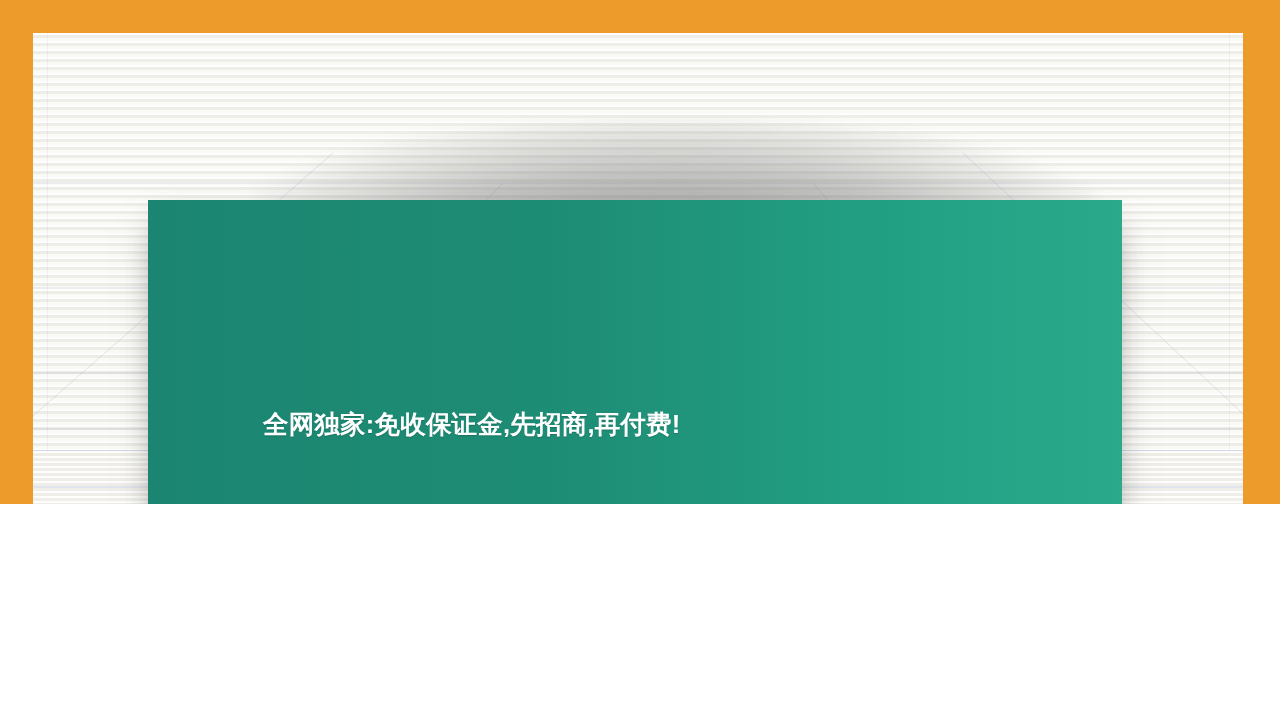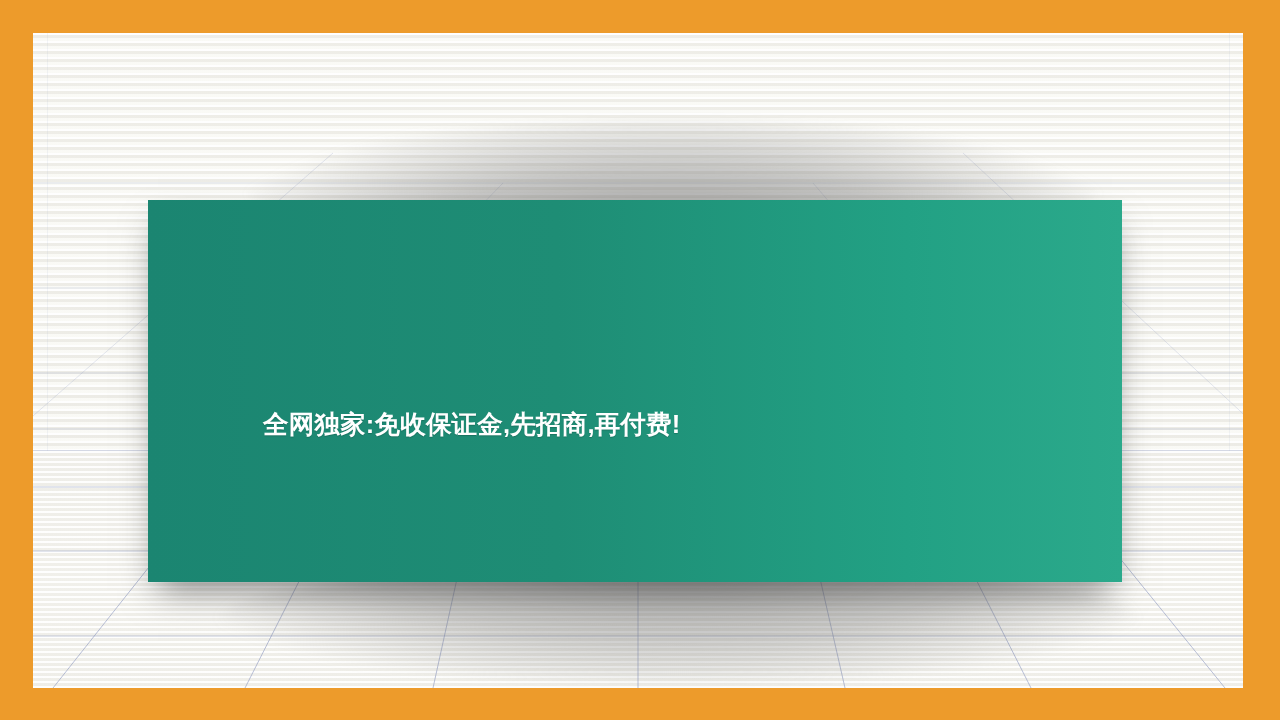--- a/index.html
+++ b/index.html
@@ -3,21 +3,21 @@
 <meta charset="utf-8">
 <style>
   html, body {
     margin: 0;
     padding: 0;
     background: #ffffff;
   }
   #slide {
     position: relative;
     width: 1280px;
-    height: 720px;
+    height: 504px;
     overflow: hidden;
     background: #ED9B2B;
     font-family: "Liberation Sans", "DejaVu Sans", sans-serif;
   }
 
   
   .frame {
     position: absolute;
     inset: 0;
     background: #ED9B2B;

